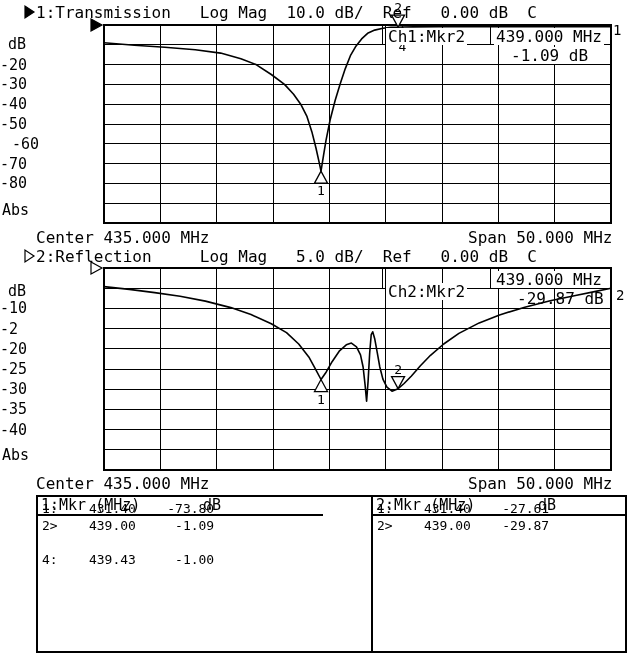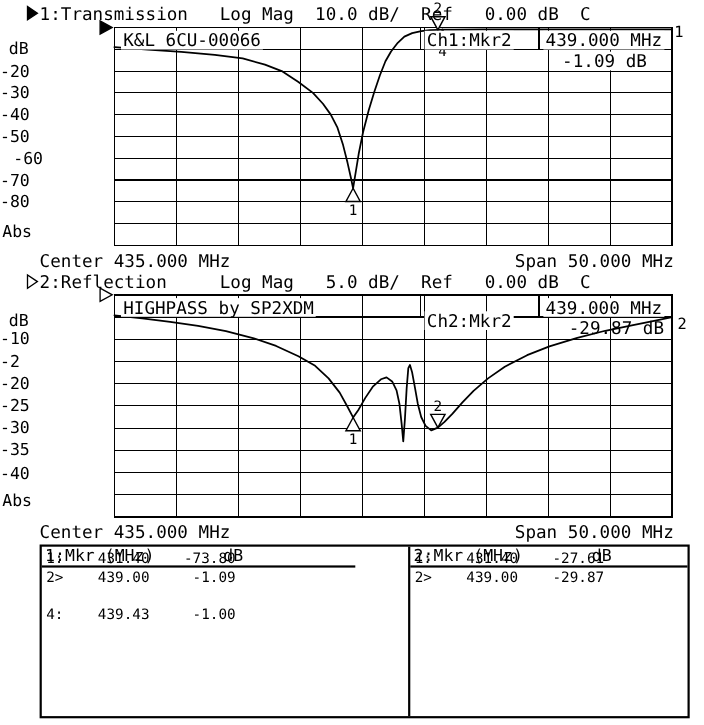--- a/index.html
+++ b/index.html
@@ -80,41 +80,39 @@
       <polygon points="91,262 91,274 102,268" fill="#fff" stroke="#000" stroke-width="1.2"></polygon>
       <polygon points="25,250 25,262 34,256" fill="#fff" stroke="#000" stroke-width="1.2"></polygon>
       <polyline points="104.0,286.6 129.3,289.4 154.7,292.6 180.1,296.3 205.4,301.1 230.8,307.6 251.0,314.5 271.3,323.8 286.5,332.6 298.7,344.0 308.8,356.9 315.9,369.8 321.0,379.5 326.1,372.2 332.1,361.7 339.2,351.2 346.3,344.8 351.4,343.1 356.5,346.8 360.5,354.9 363.1,367.0 365.1,385.2 366.6,401.3 368.1,381.1 369.7,352.8 371.2,334.7 372.7,331.8 374.7,338.7 377.3,352.8 379.8,367.0 382.9,379.1 386.9,387.2 392.0,391.2 398.1,388.7 404.1,383.5 411.2,376.3 420.4,365.8 430.5,355.3 443.7,344.0 458.9,333.4 479.2,322.9 499.5,314.9 524.8,307.2 550.2,300.7 575.5,295.5 595.8,291.4 611.0,288.2" fill="none" stroke="#000" stroke-width="1.6" stroke-linejoin="round" stroke-linecap="round"></polyline>
       <polygon points="320.99599999999975,379.5444 314.49599999999975,391.5444 327.49599999999975,391.5444" fill="#fff" stroke="#000" stroke-width="1.3"></polygon>
       <text x="320.99599999999975" y="403.5444" text-anchor="middle" font-size="13" font-family="DejaVu Sans Mono, monospace" fill="#000">1</text>
       <polygon points="398.06,388.6748 391.56,376.6748 404.56,376.6748" fill="#fff" stroke="#000" stroke-width="1.3"></polygon>
       <text x="398.06" y="373.6748" text-anchor="middle" font-size="13" font-family="DejaVu Sans Mono, monospace" fill="#000">2</text>
     </svg>
 
   <div class="abs t16" style="left:36px;top:4px;">1:Transmission   Log Mag  10.0 dB/  Ref   0.00 dB  C</div>
-  <div class="abs t16 cellbg" style="left:110px;top:28px;">K&amp;L 6CU-00066</div>
   <div class="abs t16 cellbg" style="left:386px;top:28px;">Ch1:Mkr2</div>
   <div class="abs t16 cellbg" style="left:494px;top:28px;">439.000 MHz</div>
   <div class="abs t16 cellbg" style="left:509px;top:47px;">-1.09 dB</div>
   <div class="abs t15" style="left:8px;top:36px;">dB</div>
   <div class="abs t15" style="left:2px;top:202px;">Abs</div>
   <div class="abs t16" style="left:36px;top:229px;">Center 435.000 MHz</div>
   <div class="abs t16" style="left:468px;top:229px;">Span 50.000 MHz</div>
   <div class="abs t14" style="left:613px;top:23px;">1</div>
   <div id="ch1-ticks">
       <div class="ytick" style="top: 57px;">-20</div>
       <div class="ytick" style="top: 76px;">-30</div>
       <div class="ytick" style="top: 96px;">-40</div>
       <div class="ytick" style="top: 116px;">-50</div>
       <div class="ytick" style="top: 136px; padding-left: 12px;">-60</div>
       <div class="ytick" style="top: 156px;">-70</div>
       <div class="ytick" style="top: 175px;">-80</div>
     </div>
 
   <div class="abs t16" style="left:36px;top:248px;">2:Reflection     Log Mag   5.0 dB/  Ref   0.00 dB  C</div>
-  <div class="abs t16 cellbg" style="left:110px;top:271px;">HIGHPASS by SP2XDM</div>
   <div class="abs t16 cellbg" style="left:386px;top:271px;margin-top:12px;">Ch2:Mkr2</div>
   <div class="abs t16 cellbg" style="left:494px;top:271px;">439.000 MHz</div>
   <div class="abs t16" style="left:517px;top:290px;">-29.87 dB</div>
   <div class="abs t15" style="left:8px;top:283px;">dB</div>
   <div class="abs t15" style="left:2px;top:447px;">Abs</div>
   <div class="abs t16" style="left:36px;top:475px;">Center 435.000 MHz</div>
   <div class="abs t16" style="left:468px;top:475px;">Span 50.000 MHz</div>
   <div class="abs t14" style="left:616px;top:288px;">2</div>
   <div id="ch2-ticks">
       <div class="ytick" style="top: 300px;">-10</div>

